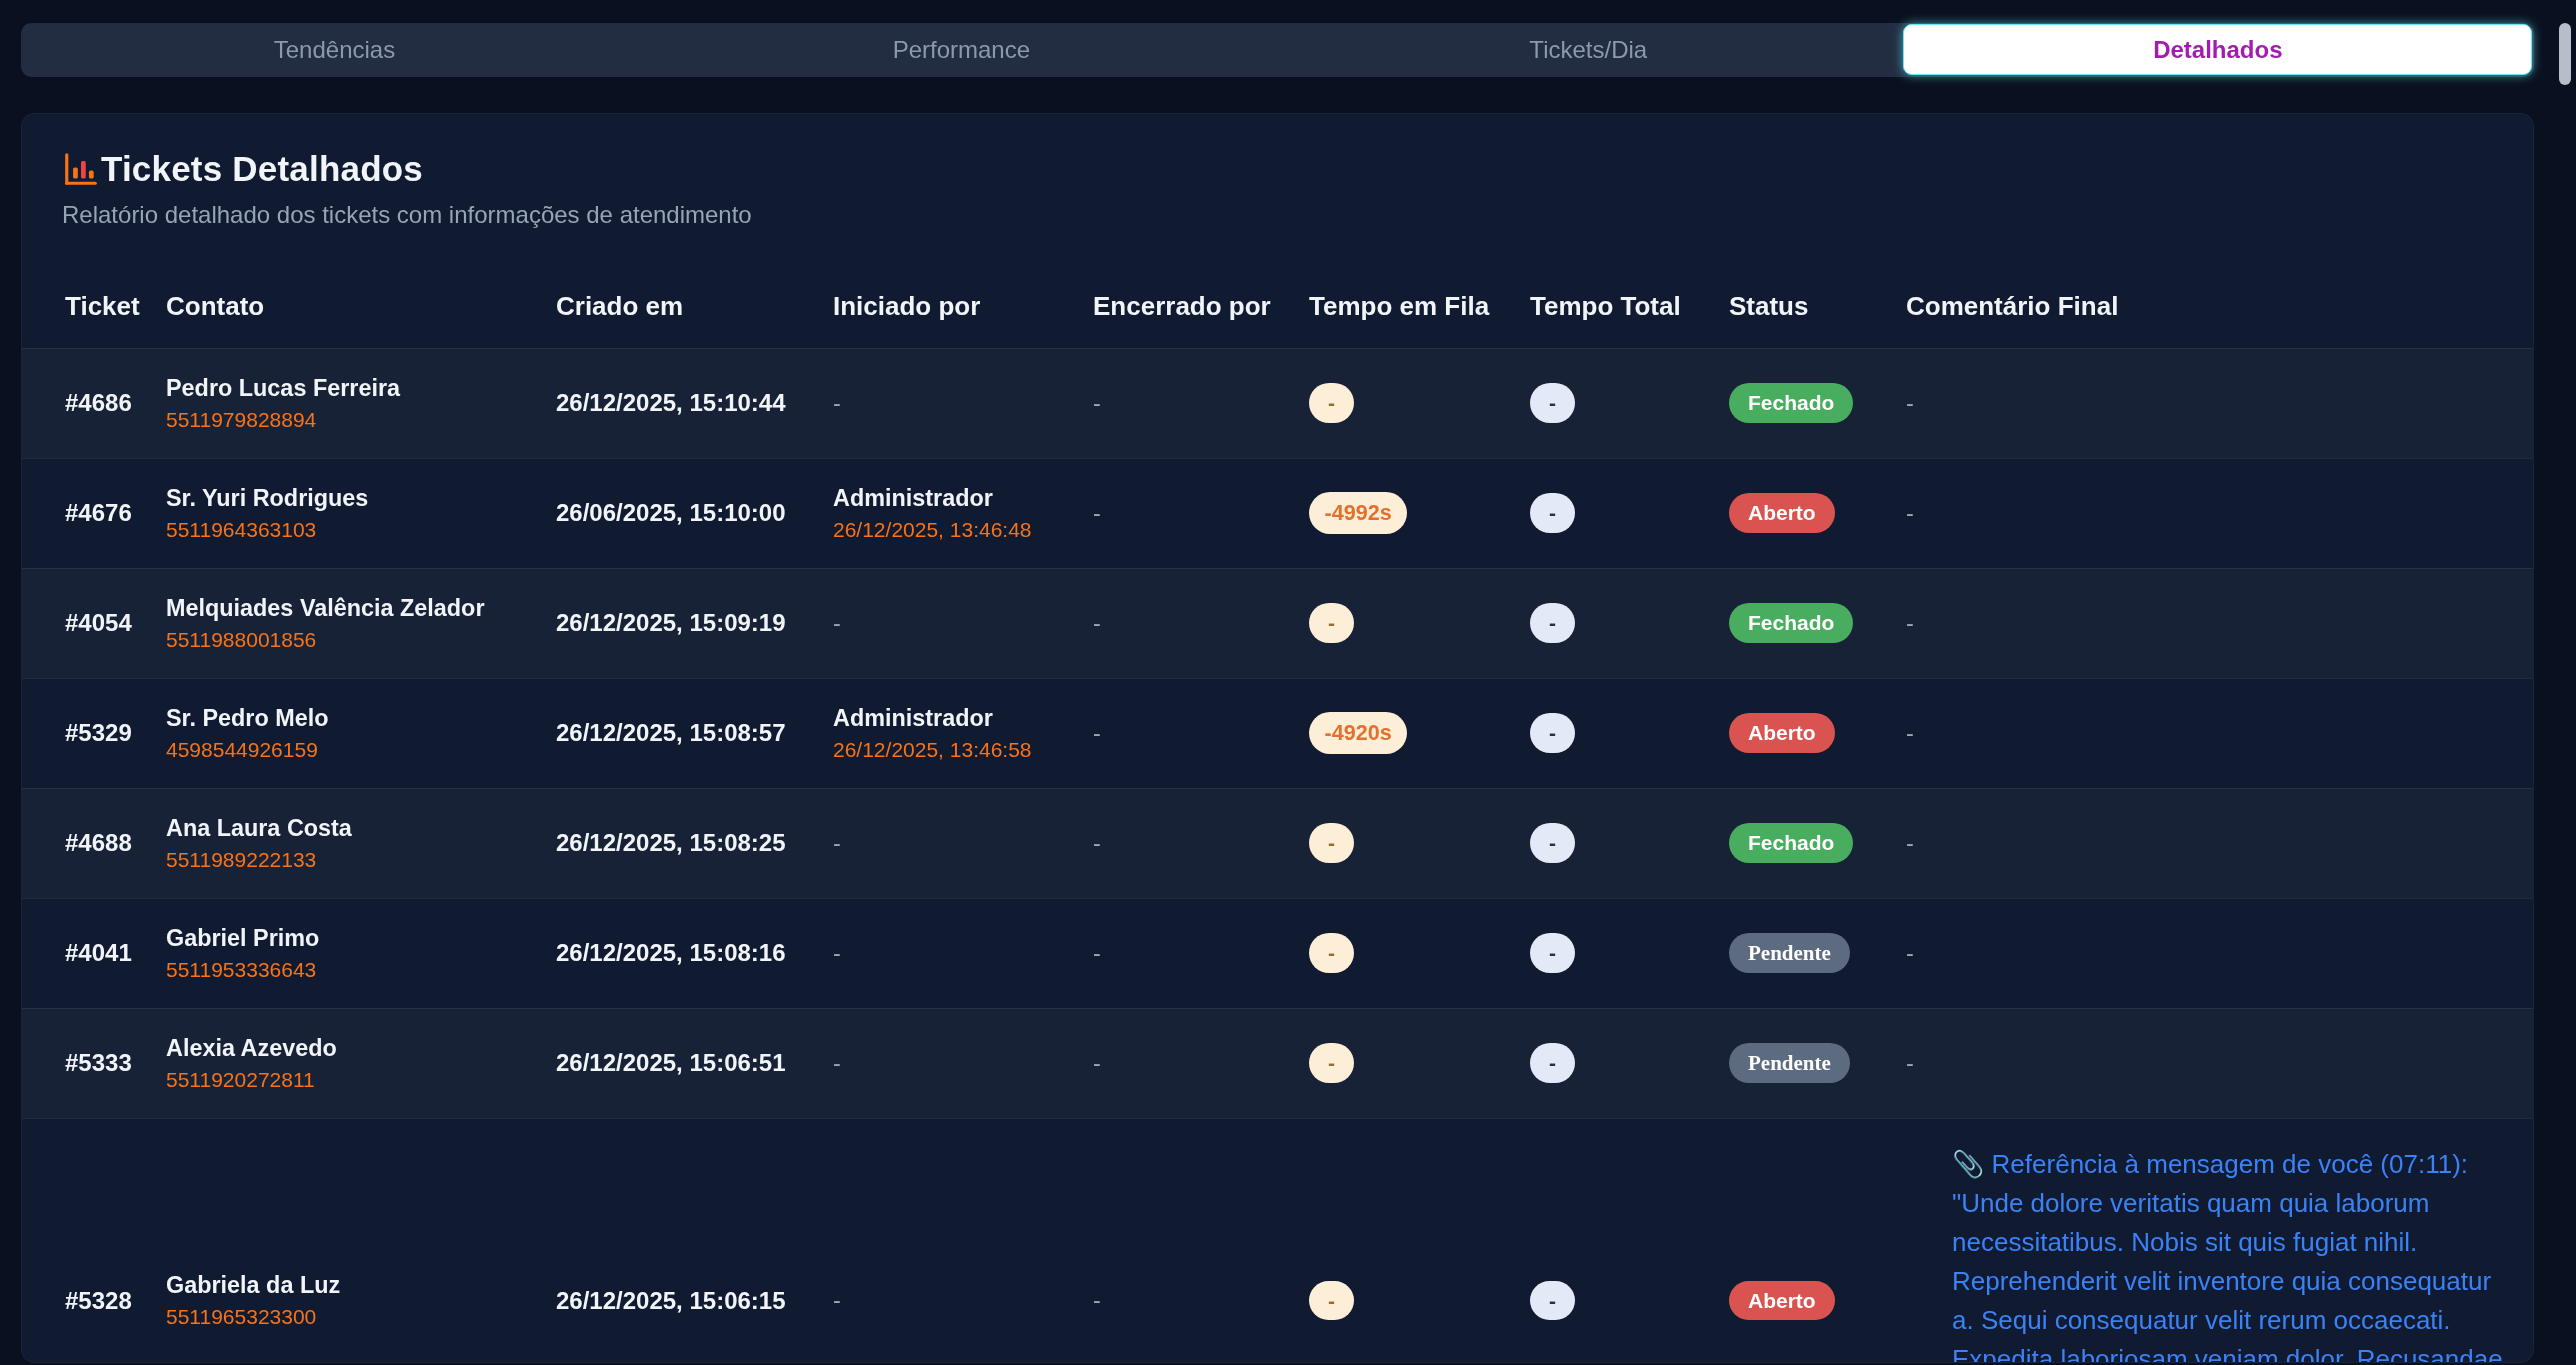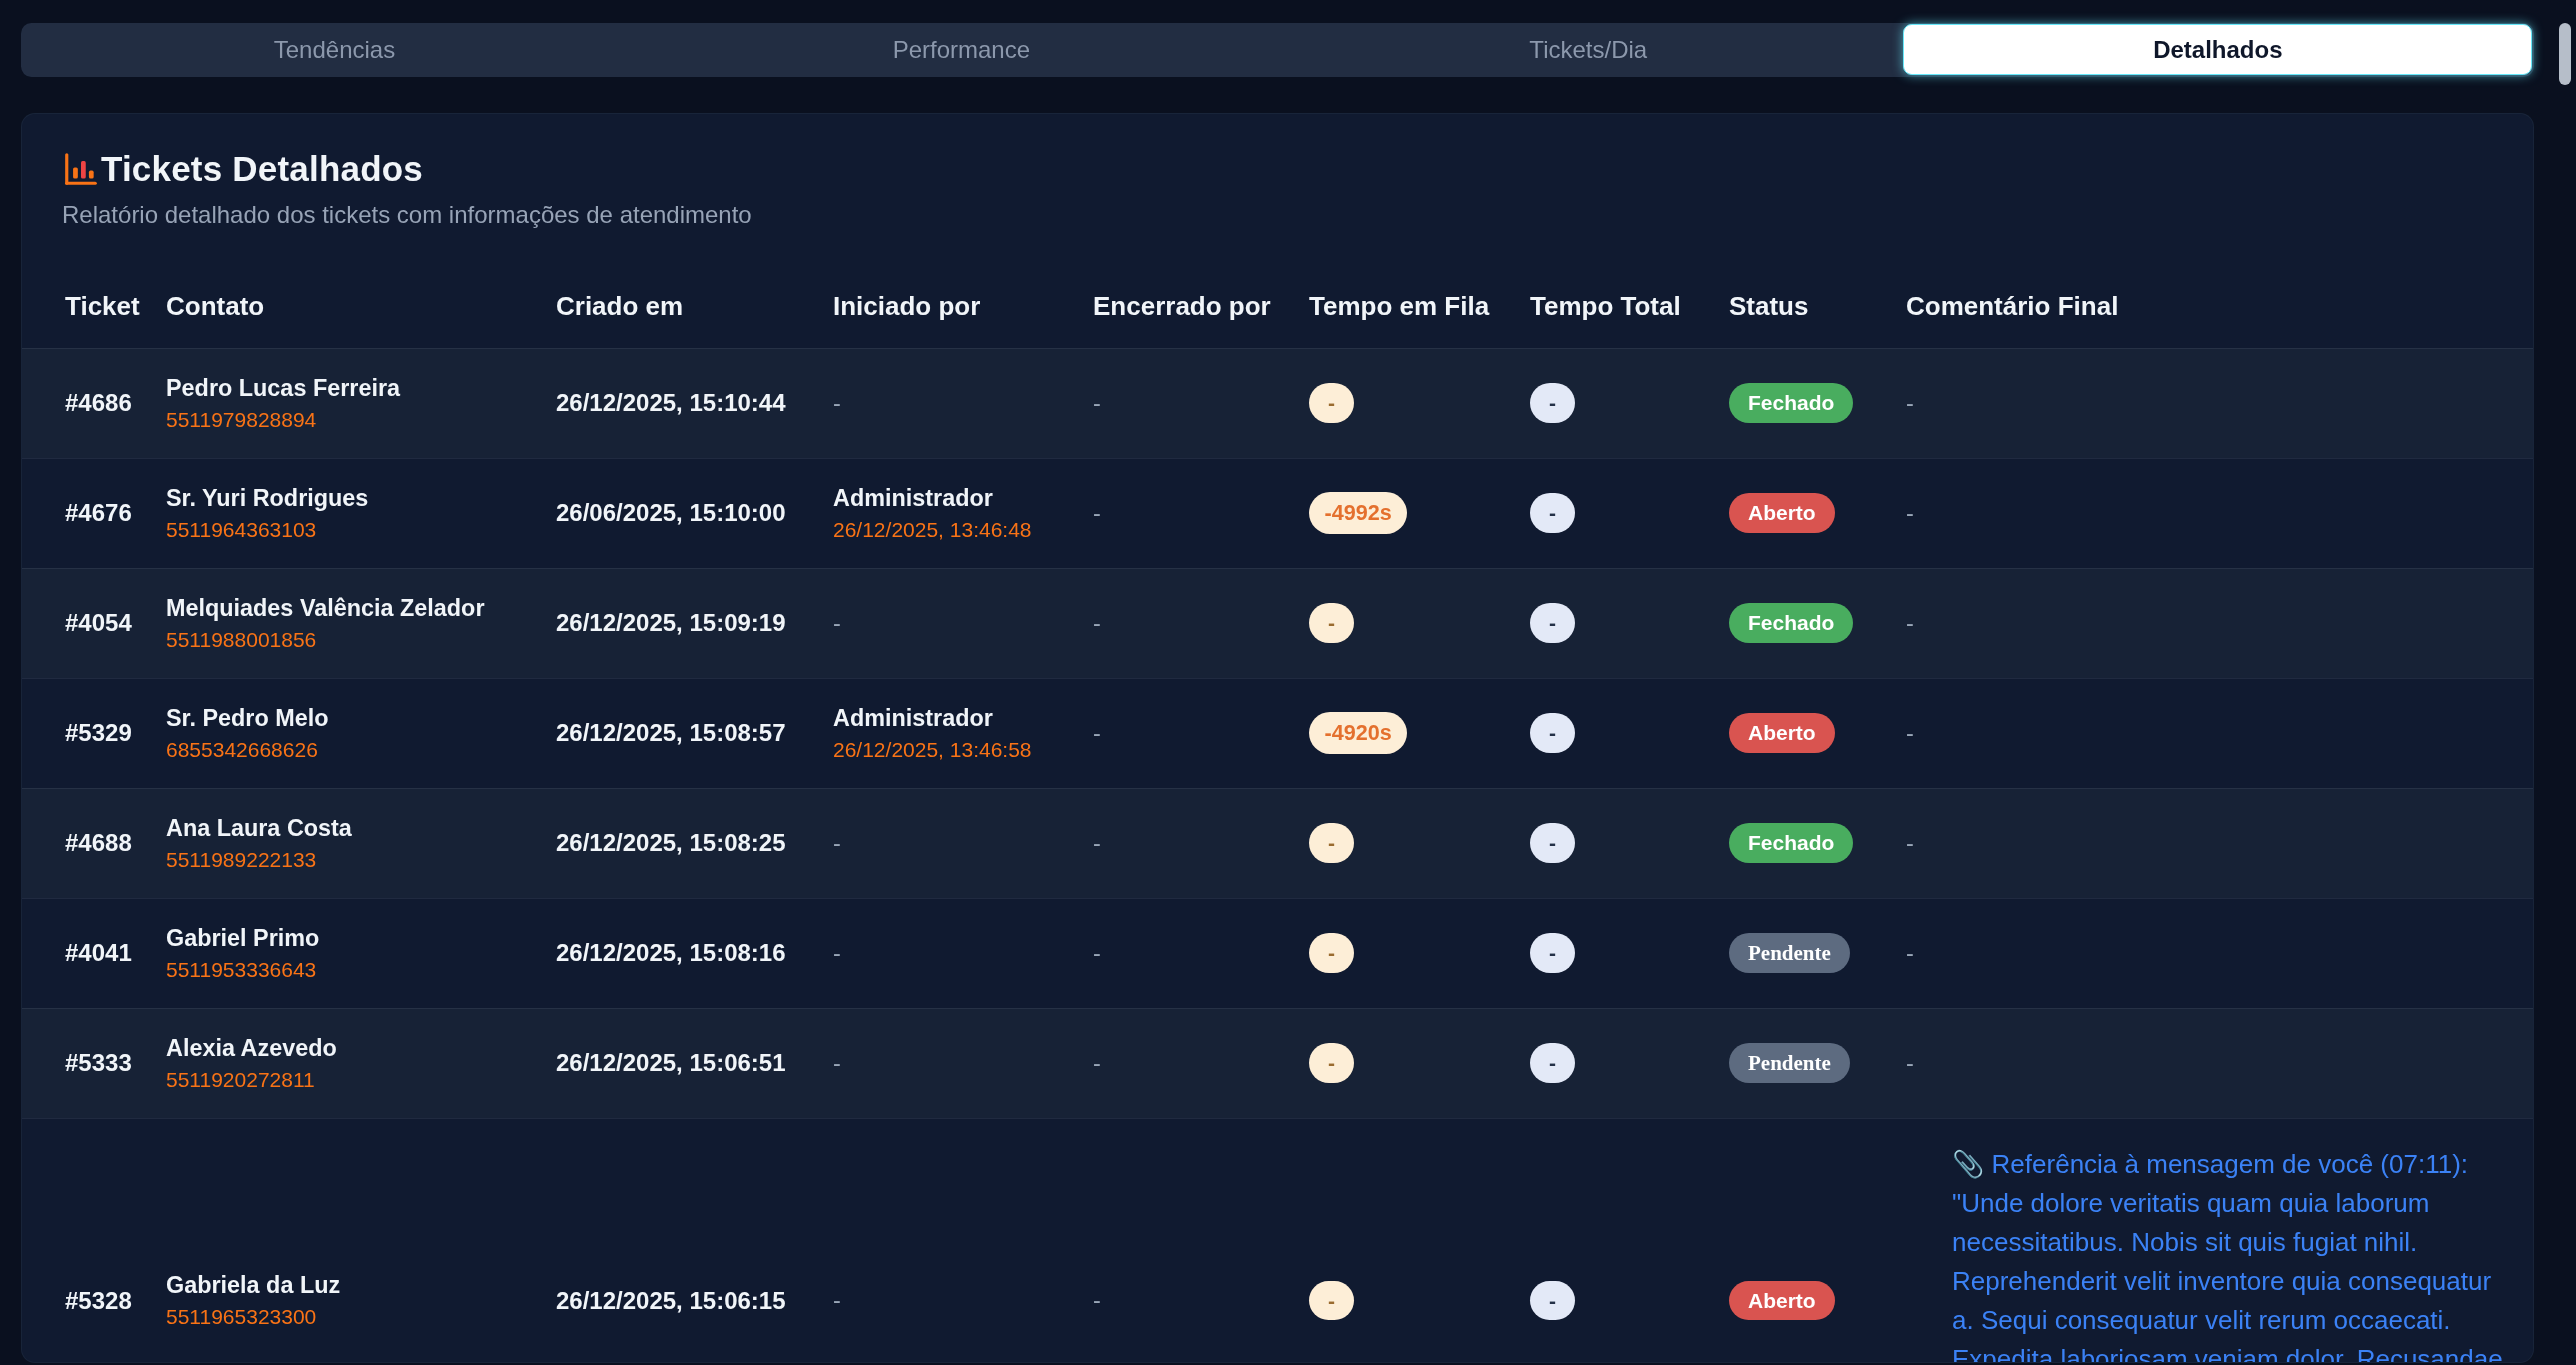--- a/index.html
+++ b/index.html
@@ -29,21 +29,21 @@
     align-items: center;
     justify-content: center;
     font-size: 24px;
     color: #8c98ac;
     cursor: pointer;
     border-radius: 8.7px;
     user-select: none;
   }
   .tab.active {
     background: #ffffff;
-    color: #0f172a;
+    color: #a21caf;
     font-weight: 700;
     margin: 1.7px;
     border: 1.7px solid #67e8f9;
     box-shadow: 0 0 10.4px rgba(103, 232, 249, 0.65);
   }
 
   
   .card {
     margin: 36px 42px 0 21px;
     background: #101a30;
@@ -202,21 +202,21 @@
           <td><span class="dash">-</span></td>
           <td><span class="badge badge-queue">-</span></td>
           <td><span class="badge badge-total">-</span></td>
           <td><span class="badge badge-status success">Fechado</span></td>
           <td><span class="dash">-</span></td>
         </tr>
         <tr>
           <td><span class="ticket-id">#5329</span></td>
           <td>
             <div class="contact-name">Sr. Pedro Melo</div>
-            <div class="contact-phone">6855342668626</div>
+            <div class="contact-phone">4598544926159</div>
           </td>
           <td><span class="created">26/12/2025, 15:08:57</span></td>
           <td>
             <div class="started-name">Administrador</div>
             <div class="started-date">26/12/2025, 13:46:58</div>
           </td>
           <td><span class="dash">-</span></td>
           <td><span class="badge badge-queue value">-4920s</span></td>
           <td><span class="badge badge-total">-</span></td>
           <td><span class="badge badge-status danger">Aberto</span></td>

